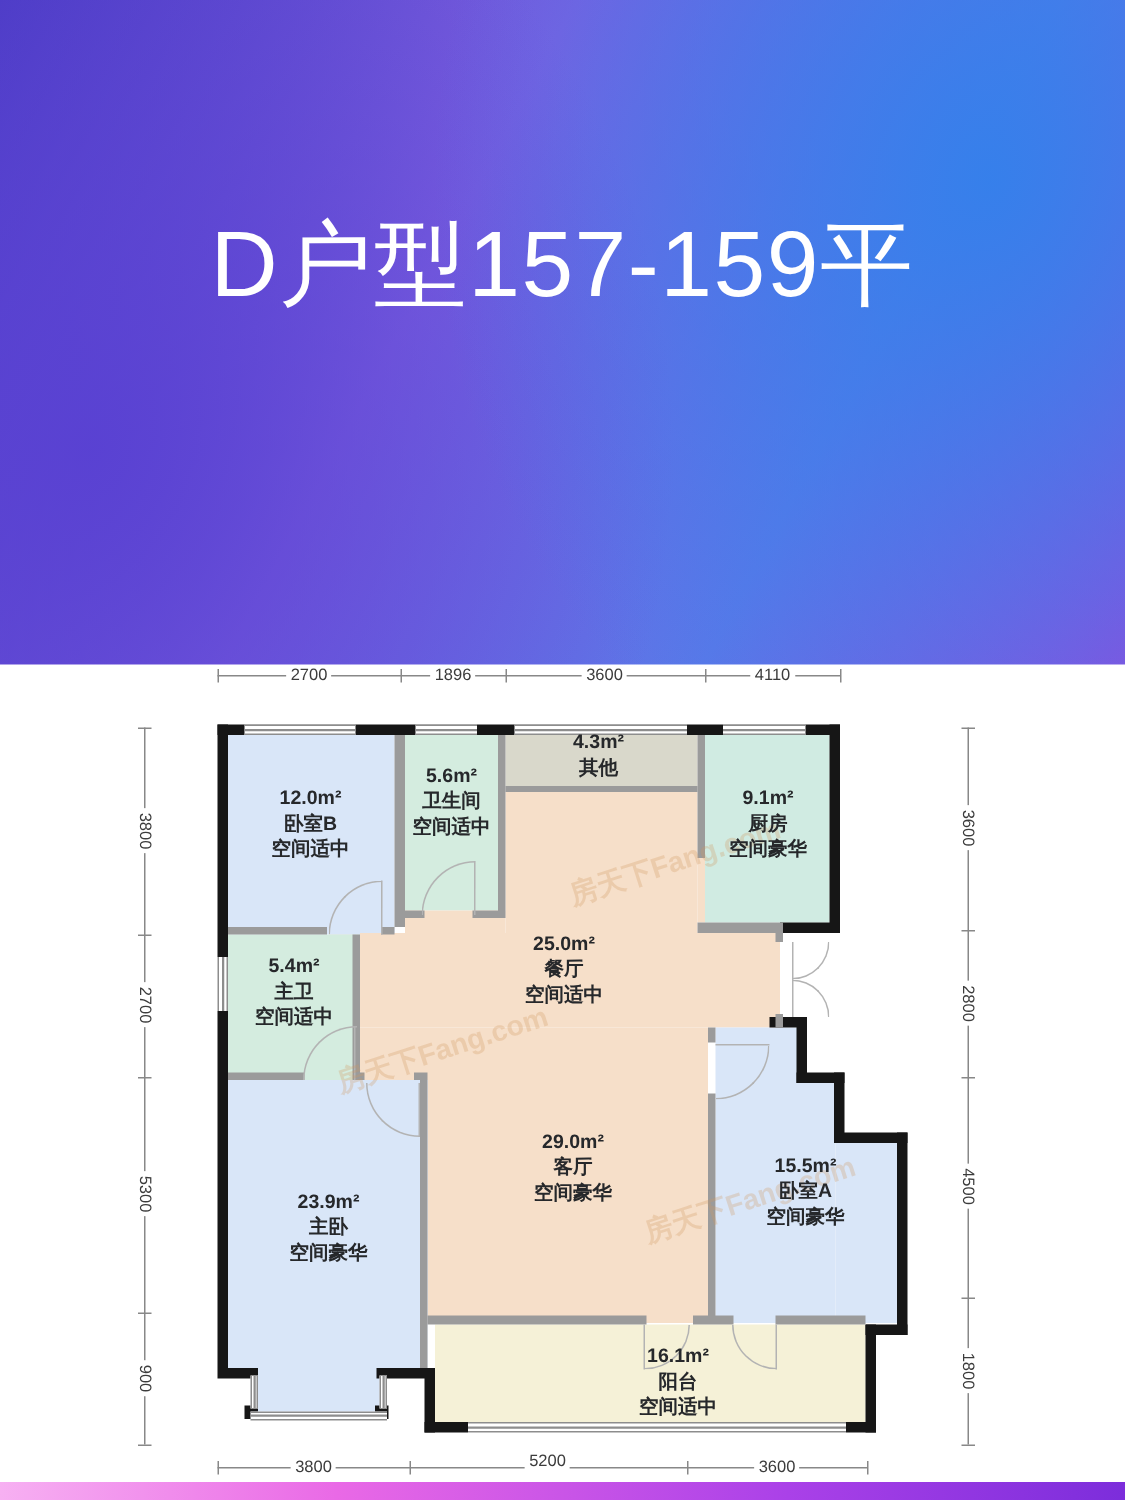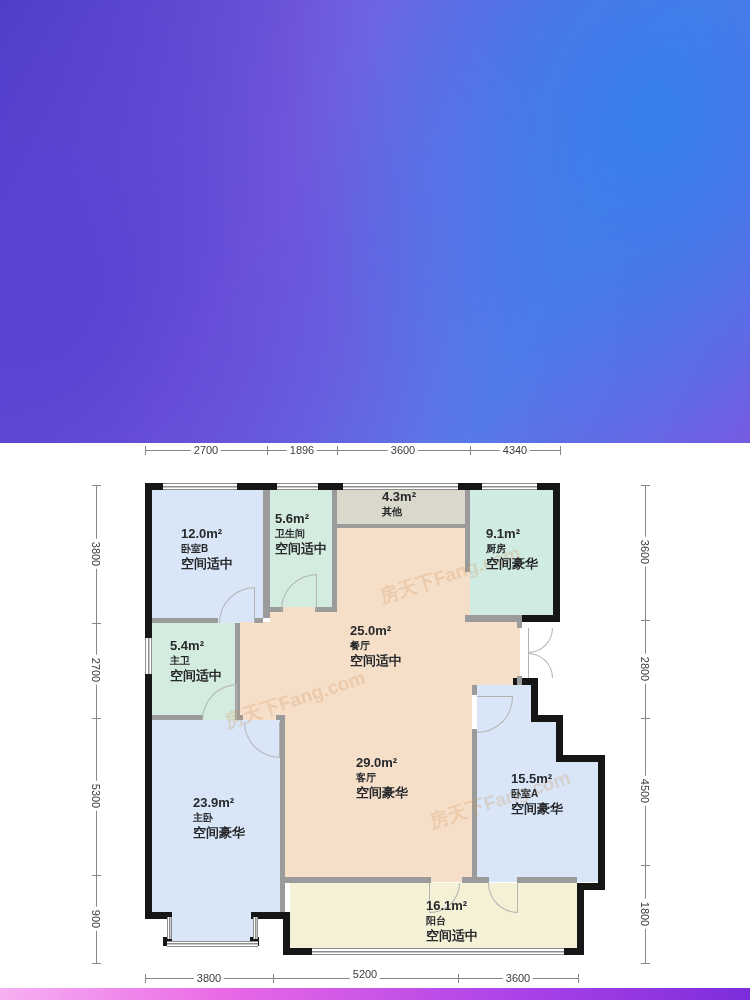--- a/index.html
+++ b/index.html
@@ -22,31 +22,32 @@
   .arc{box-sizing:border-box;border:0 solid #b3b3b3;background:transparent}
   .tl{border-top-width:1.5px;border-left-width:1.5px;border-top-left-radius:100% 100%}
   .tr{border-top-width:1.5px;border-right-width:1.5px;border-top-right-radius:100% 100%}
   .bl{border-bottom-width:1.5px;border-left-width:1.5px;border-bottom-left-radius:100% 100%}
   .br{border-bottom-width:1.5px;border-right-width:1.5px;border-bottom-right-radius:100% 100%}
   .lfv{width:0;border-left:1.5px solid #b3b3b3}
   .lfh{height:0;border-top:1.5px solid #b3b3b3}
   .dim{background:#888}
   .dlab{position:absolute;transform:translate(-50%,-50%);font-size:11px;color:#3c3c3c;background:#fff;padding:0 3px;white-space:nowrap}
   .dlab.rot{transform:translate(-50%,-50%) rotate(90deg)}
-  .rlab{position:absolute;transform:translate(-50%,-50%);text-align:left;color:#26282b;line-height:1.32;white-space:nowrap}
+  .rlab{position:absolute;transform:translate(-50%,-50%);text-align:center;color:#26282b;line-height:1.32;white-space:nowrap}
   .rlab .a{font-size:13px;font-weight:700}
-  .rlab .n{font-size:10px;font-weight:600}
+  .rlab .n{font-size:13px;font-weight:600}
   .rlab .gr{font-size:13px;font-weight:700}
   .wm{position:absolute;transform:translate(-50%,-50%) rotate(-18deg);font-size:19px;font-weight:600;color:rgba(210,150,95,.28);white-space:nowrap}
 </style>
 </head>
 <body>
 
 <div class="page">
 
+  <div class="title">D户型157-159平</div>
 
   <div class="panel"></div>
   <div class="strip"></div>
 
   <i class="cb" style="left:152px;top:490px;width:111px;height:133px"></i>
   <i class="cm" style="left:270px;top:490px;width:62px;height:117px"></i>
   <i class="cg" style="left:337px;top:490px;width:128px;height:38px"></i>
   <i class="ck" style="left:470px;top:490px;width:83px;height:125px"></i>
   <i class="ct" style="left:337px;top:528px;width:128px;height:94px"></i>
   <i class="ct" style="left:465px;top:572px;width:5px;height:43px"></i>
@@ -154,21 +155,21 @@
   <i class="dim" style="left:641px;top:963px;width:9px;height:1px"></i>
   <i class="dim" style="left:145px;top:978px;width:433px;height:1px"></i>
   <i class="dim" style="left:145px;top:974px;width:1px;height:9px"></i>
   <i class="dim" style="left:273px;top:974px;width:1px;height:9px"></i>
   <i class="dim" style="left:458px;top:974px;width:1px;height:9px"></i>
   <i class="dim" style="left:578px;top:974px;width:1px;height:9px"></i>
 
   <span class="dlab" style="left:206px;top:450px">2700</span>
   <span class="dlab" style="left:302px;top:450px">1896</span>
   <span class="dlab" style="left:403px;top:450px">3600</span>
-  <span class="dlab" style="left:515px;top:450px">4340</span>
+  <span class="dlab" style="left:515px;top:450px">4110</span>
   <span class="dlab rot" style="left:96px;top:554px">3800</span>
   <span class="dlab rot" style="left:96px;top:670px">2700</span>
   <span class="dlab rot" style="left:96px;top:796px">5300</span>
   <span class="dlab rot" style="left:96px;top:919px">900</span>
   <span class="dlab rot" style="left:645px;top:552px">3600</span>
   <span class="dlab rot" style="left:645px;top:669px">2800</span>
   <span class="dlab rot" style="left:645px;top:791px">4500</span>
   <span class="dlab rot" style="left:645px;top:914px">1800</span>
   <span class="dlab" style="left:209px;top:978px">3800</span>
   <span class="dlab" style="left:365px;top:974px">5200</span>

